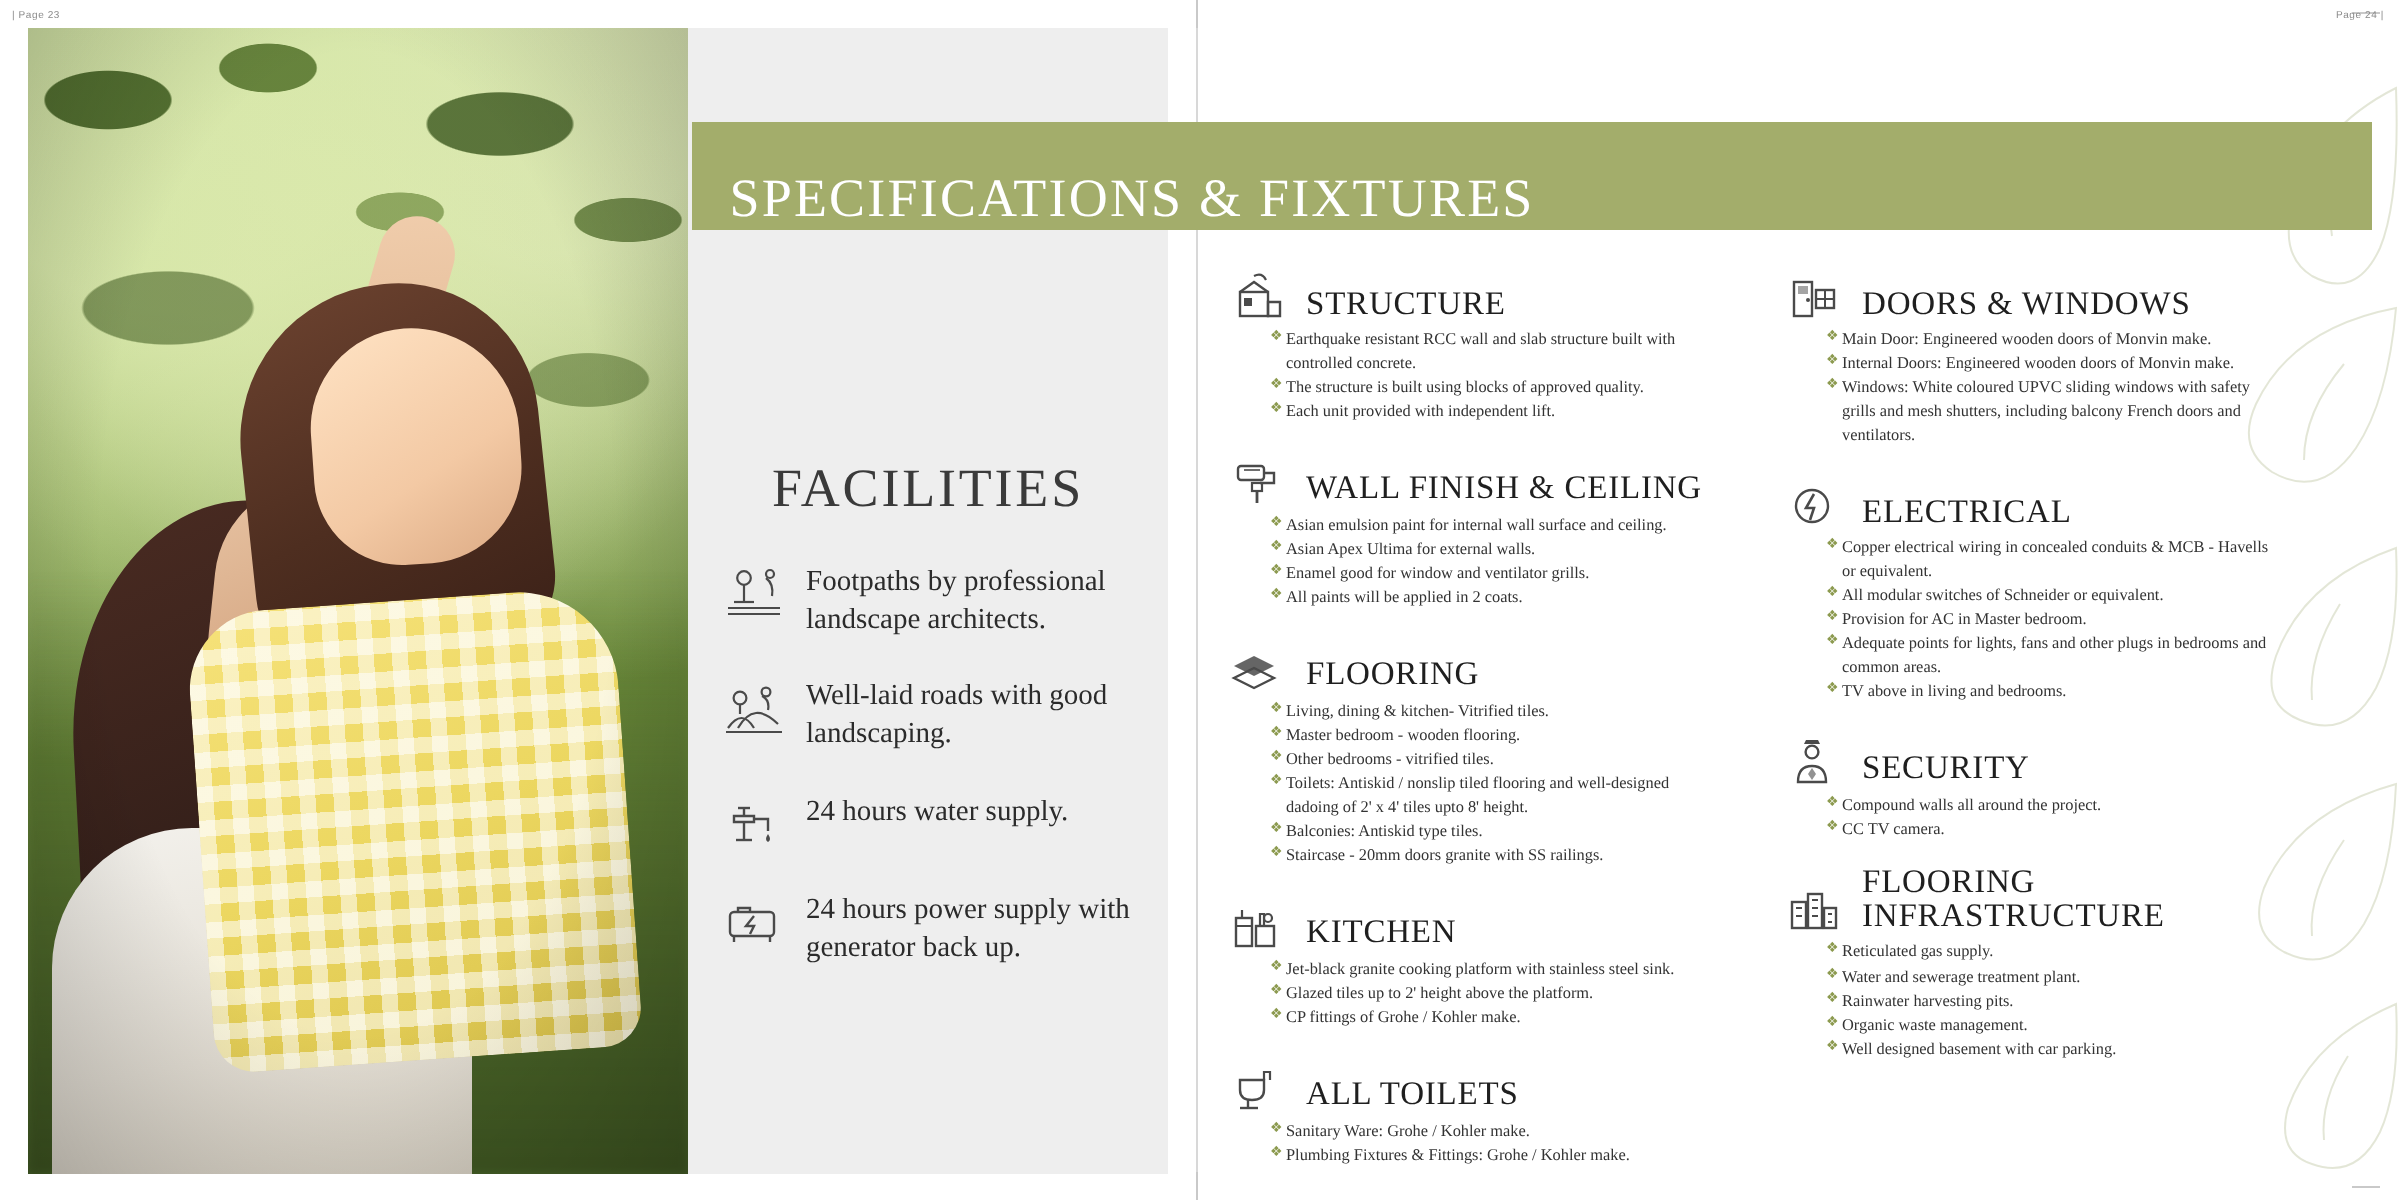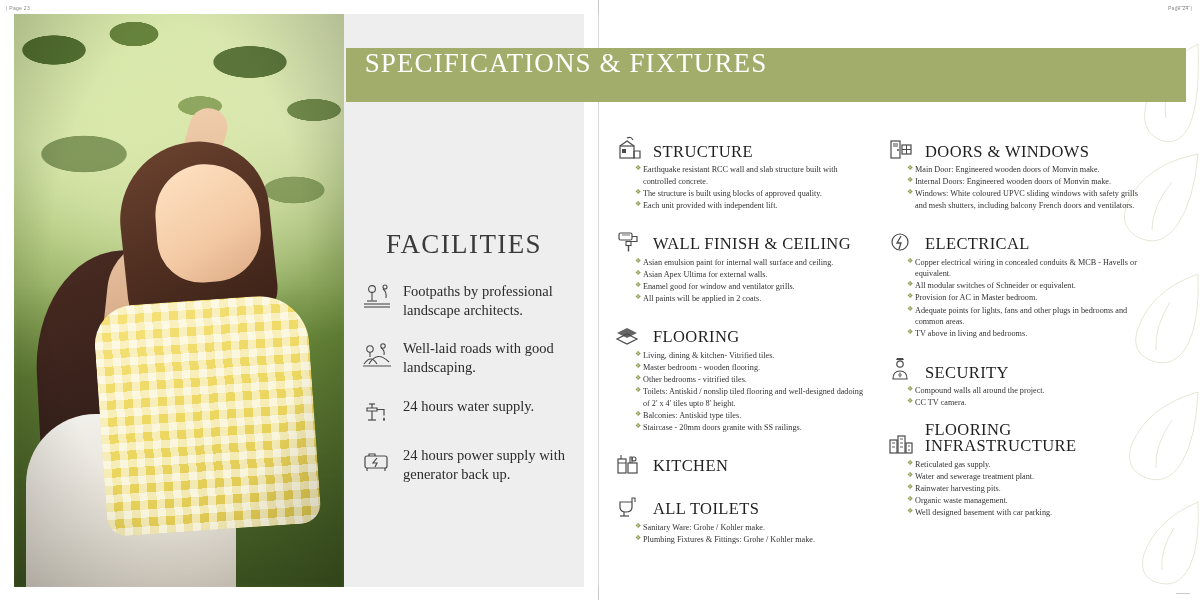--- a/index.html
+++ b/index.html
@@ -197,26 +197,26 @@
     width: 120px;
     height: 573px;
     overflow: hidden;
     opacity: .5;
   }
   .ornament svg { display: block; }
 
   .spec-header {
     position: absolute;
     left: -252px;
-    top: 48px;
+    top: 61px;
     width: 840px;
     height: 54px;
     background: #a3ad6b;
     display: flex;
-    align-items: flex-start;
+    align-items: flex-end;
   }
   .spec-title {
     color: #ffffff;
     font-size: 27px;
     letter-spacing: 1.1px;
     width: 440px;
     text-align: center;
     font-weight: 400;
   }
   .spec-sub {
@@ -228,21 +228,21 @@
     width: 350px;
     padding-left: 10px;
   }
 
   .cols {
     position: absolute;
     left: 14px;
     top: 132px;
     right: 60px;
     display: flex;
-    gap: 16px;
+    gap: 28px;
   }
   .col { width: 262px; }
 
   .sec { margin-bottom: 13px; }
   .sec-head {
     display: flex;
     align-items: flex-end;
     margin-bottom: 2px;
   }
   .sec-icon {
@@ -474,20 +474,25 @@
                 <rect x="5" y="10" width="8" height="14" fill="none" stroke="#4a4a4a" stroke-width="1.2"></rect>
                 <path d="M5 14 h8" stroke="#4a4a4a" stroke-width="1"></path>
                 <rect x="15" y="14" width="9" height="10" fill="none" stroke="#4a4a4a" stroke-width="1.2"></rect>
                 <path d="M17 14 v-6 h2 v6" fill="none" stroke="#4a4a4a" stroke-width="1.1"></path>
                 <circle cx="21" cy="10" r="2" fill="none" stroke="#4a4a4a" stroke-width="1.1"></circle>
                 <path d="M8 6 v4" stroke="#4a4a4a" stroke-width="1.1"></path>
               </svg>
             </span>
             <span class="sec-title">KITCHEN</span>
           </div>
+          <ul class="bullets">
+            <li>Jet-black granite cooking platform with stainless steel sink.</li>
+            <li>Glazed tiles up to 2' height above the platform.</li>
+            <li>CP fittings of Grohe / Kohler make.</li>
+          </ul>
         </div>
 
         <div class="sec">
           <div class="sec-head">
             <span class="sec-icon">
               <svg width="32" height="28" viewBox="0 0 32 28">
                 <path d="M7 10 h12 v5 q0 5 -6 5 q-6 0 -6 -5z" fill="none" stroke="#4a4a4a" stroke-width="1.2"></path>
                 <path d="M11 20 v4" stroke="#4a4a4a" stroke-width="1.2"></path>
                 <path d="M7 24 h9" stroke="#4a4a4a" stroke-width="1.2"></path>
                 <path d="M19 10 v-4 h3 v4" fill="none" stroke="#4a4a4a" stroke-width="1.1"></path>

